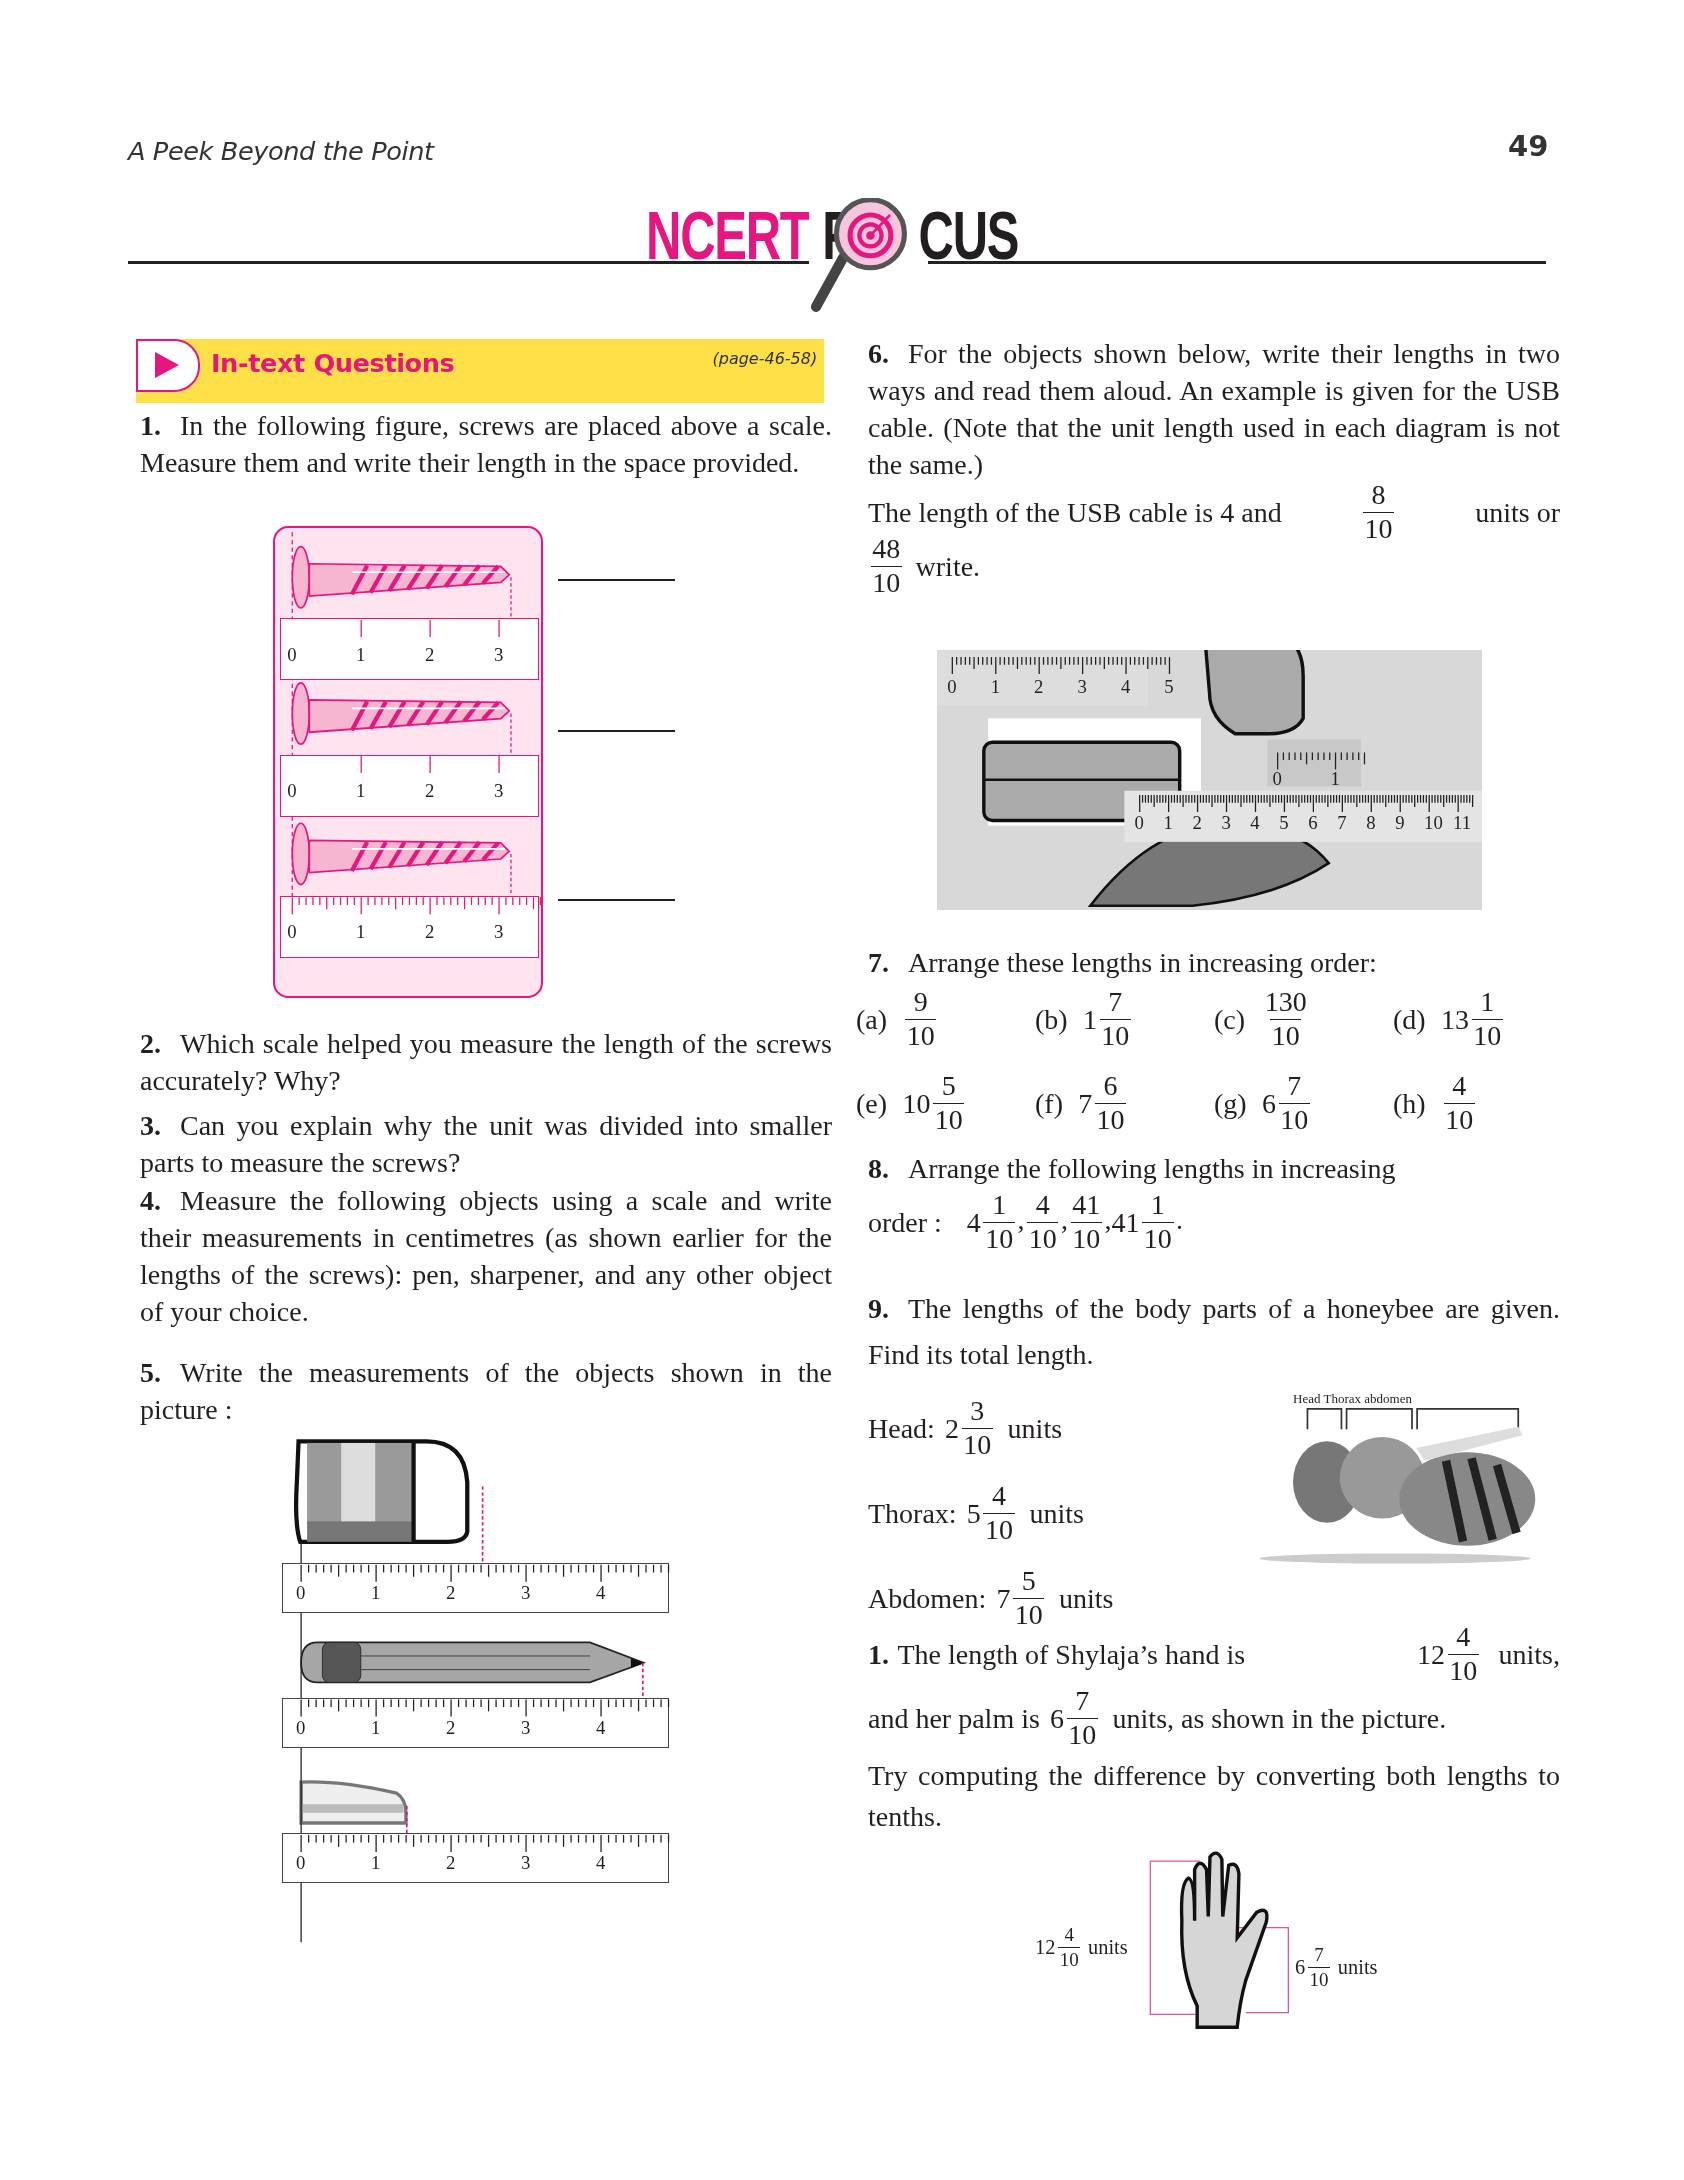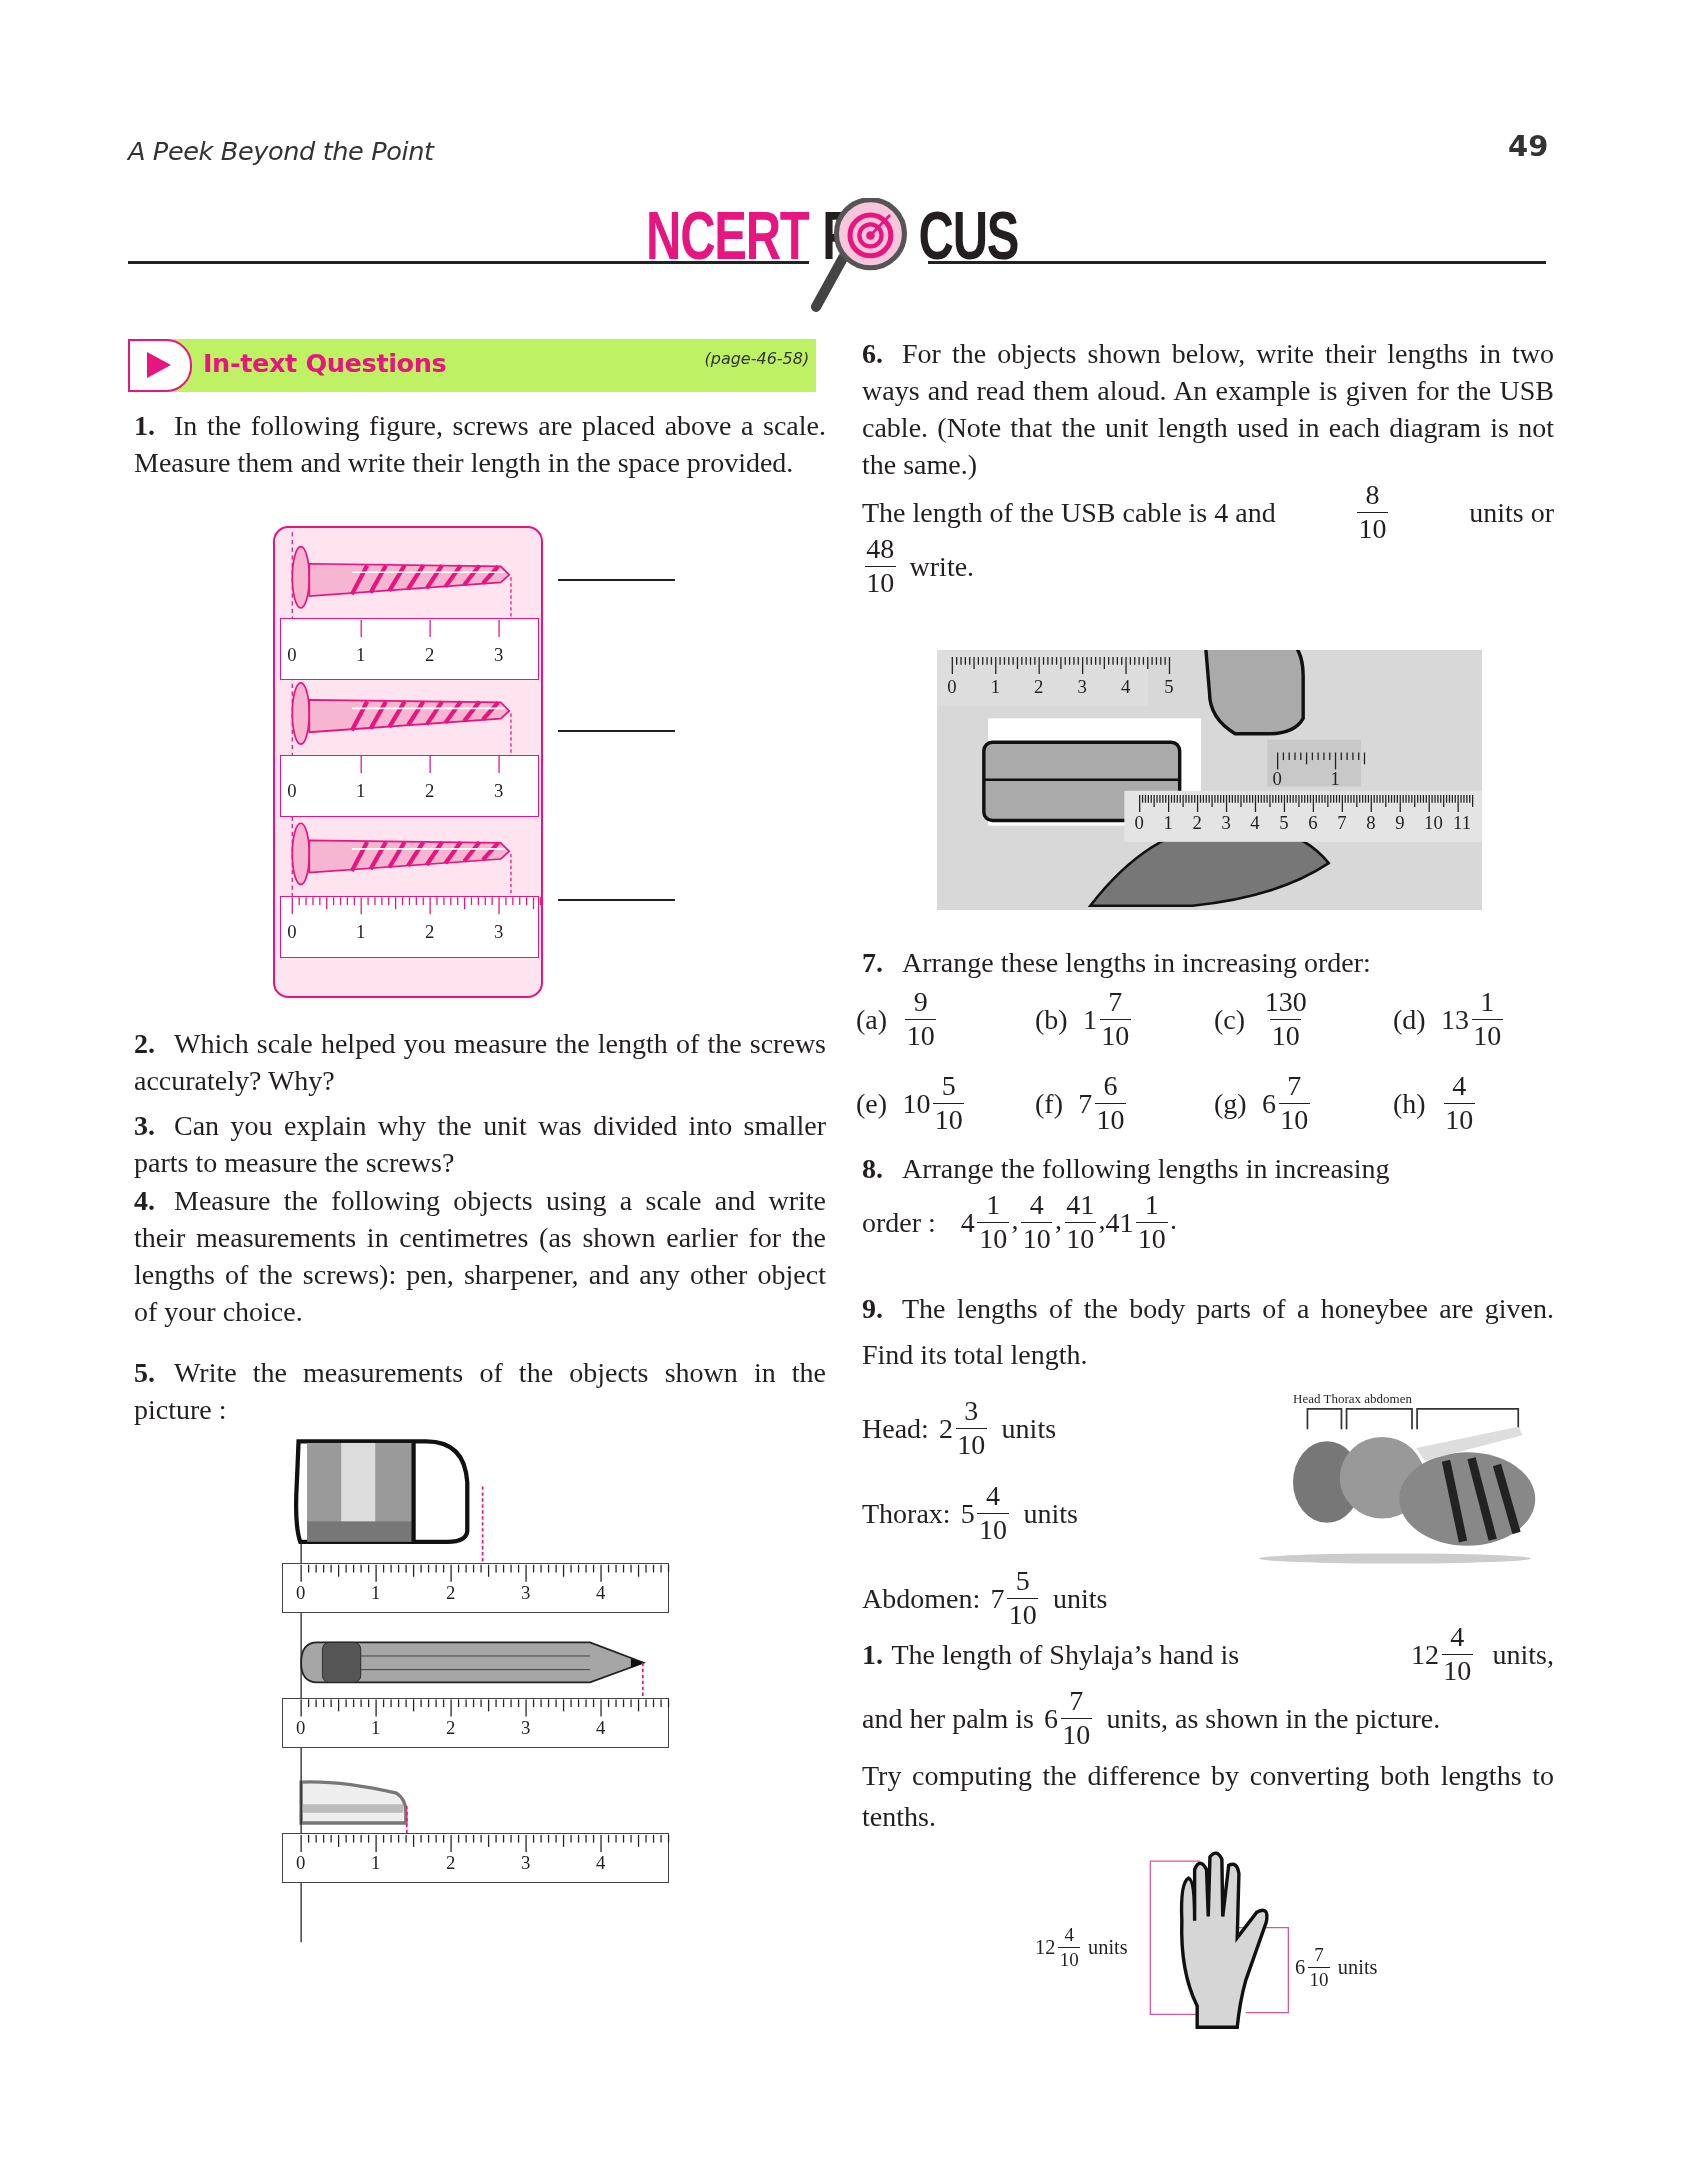--- a/index.html
+++ b/index.html
@@ -12,24 +12,24 @@
   .banner-rule { position:absolute; top:65px; height:3.4px; background:#222; }
   .banner-title { position:absolute; top:0; left:646px; height:77px; display:flex; align-items:center;
                   font-family:"Liberation Sans",sans-serif; font-weight:bold; font-size:68px; letter-spacing:-1.7px; transform:scaleX(0.72); transform-origin:left center; }
   .banner-title .pink { color:#e6157f; }
   .banner-title .dark { color:#231f20; }
   .lens { position:absolute; left:818px; top:5.1px; width:68px; height:68px; }
 
   .col { position:absolute; width:692px; font-size:28px; line-height:37px; }
   .col-left { left:128px; }
   .col-right { left:856px; }
-  .q { position:absolute; left:6px; width:692px; text-align:justify; }
+  .q { position:absolute; left:12px; width:692px; text-align:justify; }
   .qnum { font-weight:bold; margin-right:19px; }
 
-  .section-head { left:128px; top:339px; width:688px; height:53px; background:#bef264; }
+  .section-head { left:136px; top:339px; width:688px; height:64px; background:#fde047; }
   .section-head .play { position:absolute; left:0; top:0; width:60px; height:49px; background:#fff;
                         border:2.6px solid #e6157f; border-radius:0 25.6px 25.6px 0; }
   .section-head .play:after { content:""; position:absolute; left:17px; top:11px; border-left:24px solid #e6157f;
                               border-top:13.6px solid transparent; border-bottom:13.6px solid transparent; }
   .section-head .title { position:absolute; left:75px; top:8.5px; font-family:"DejaVu Sans",sans-serif; font-weight:bold;
                          font-size:25.6px; color:#e6157f; letter-spacing:-0.4px; }
   .section-head .pages { position:absolute; right:6.8px; top:10.2px; font-family:"DejaVu Sans",sans-serif; font-style:italic;
                          font-size:16px; color:#333; }
 
   .frac { display:inline-flex; flex-direction:column; align-items:center; vertical-align:middle; line-height:1; margin:0 2.6px; }

